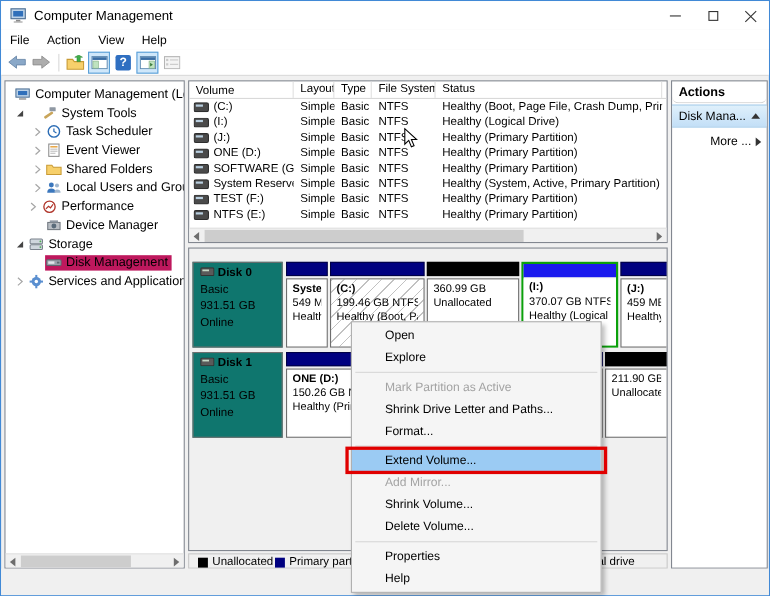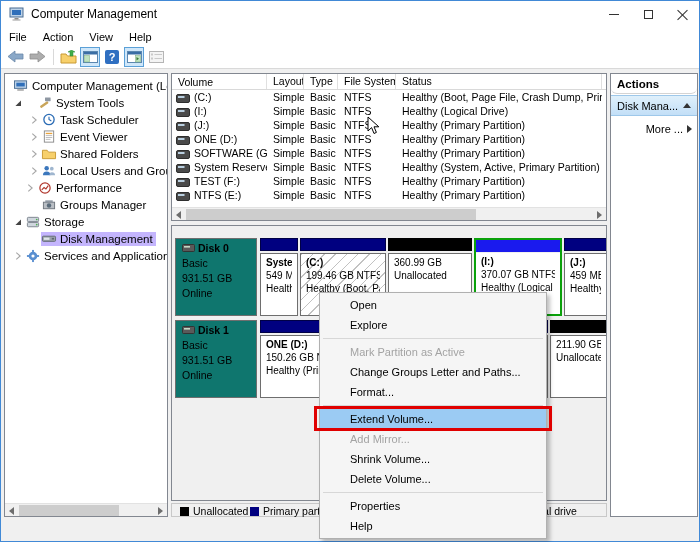--- a/index.html
+++ b/index.html
@@ -35,21 +35,21 @@
   .tree-panel { position:absolute; left:3px; top:72px; width:164px; height:444px; background:#fff; border:1px solid #828790; overflow:hidden; }
   .center { position:absolute; left:170px; top:72px; width:436px; height:444px; }
   .actions-panel { position:absolute; left:609px; top:72px; width:88px; height:444px; background:#fff; border:1px solid #828790; }
   .statusbar { position:absolute; left:0; right:0; bottom:0; height:24px; background:#f0f0f0; }
 
   
   .tree-row { height:17px; display:flex; align-items:center; font-size:11.5px; white-space:nowrap; }
   .tree-chev { width:14px; height:14px; flex:0 0 14px; display:flex; align-items:center; justify-content:center; }
   .tree-ico { width:16px; height:14px; flex:0 0 16px; margin-right:3px; }
   .tree-hl { display:flex; align-items:center; padding-right:3px; }
-  .tree-hl.selected { background:#c4b5fd; }
+  .tree-hl.selected { background:#be185d; }
   .tree-hscroll { position:absolute; left:0; bottom:0; width:100%; height:13px; background:#f0f0f0; border-top:1px solid #e2e2e2; }
 
   
   .sb-arrow { position:absolute; top:0; width:13px; height:13px; display:flex; align-items:center; justify-content:center; }
   .tri-left { width:0; height:0; border-style:solid; border-width:4px 5px 4px 0; border-color:transparent #6d6d6d transparent transparent; }
   .tri-right { width:0; height:0; border-style:solid; border-width:4px 0 4px 5px; border-color:transparent transparent transparent #6d6d6d; }
   .sb-thumb { position:absolute; top:1px; height:11px; background:#cdcdcd; }
 
   
   .vol-panel { position:absolute; left:0; top:0; width:436px; height:148px; background:#fff; border:1px solid #828790; overflow:hidden; }
@@ -289,21 +289,21 @@
           </span>
         </div>
         <div class="tree-row" style="padding-left: 22px;">
           <span class="tree-chev"></span>
           <span class="tree-hl">
             <span class="tree-ico"><svg viewBox="0 0 16 15" width="16" height="14">
                 <rect x="2" y="4.5" width="12" height="7" fill="#b9bec4" stroke="#6e757d"></rect>
                 <circle cx="8" cy="8" r="2.4" fill="#5a6b7a"></circle>
                 <rect x="4" y="2.5" width="8" height="2" fill="#8f98a3"></rect>
               </svg></span>
-            <span>Groups Manager</span>
+            <span>Device Manager</span>
           </span>
         </div>
         <div class="tree-row" style="padding-left: 6px;">
           <span class="tree-chev">
             <svg viewBox="0 0 14 14" width="12" height="12">
               <path d="M10.5 4 L10.5 10.5 L4 10.5 Z" fill="#444"></path>
             </svg>
           </span>
           <span class="tree-hl">
             <span class="tree-ico"><svg viewBox="0 0 16 15" width="16" height="14">
@@ -604,21 +604,21 @@
     </div>
   </div>
 
   <div class="statusbar"></div>
 
   <div class="ctx-menu" id="ctx-menu">
       <div class="ctx-item">Open</div>
       <div class="ctx-item">Explore</div>
       <div class="ctx-sep"></div>
       <div class="ctx-item disabled">Mark Partition as Active</div>
-      <div class="ctx-item">Change Groups Letter and Paths...</div>
+      <div class="ctx-item">Shrink Drive Letter and Paths...</div>
       <div class="ctx-item">Format...</div>
       <div class="ctx-sep"></div>
       <div class="ctx-item highlighted redbox">Extend Volume...</div>
       <div class="ctx-item disabled">Add Mirror...</div>
       <div class="ctx-item">Shrink Volume...</div>
       <div class="ctx-item">Delete Volume...</div>
       <div class="ctx-sep"></div>
       <div class="ctx-item">Properties</div>
       <div class="ctx-item">Help</div>
     </div>

